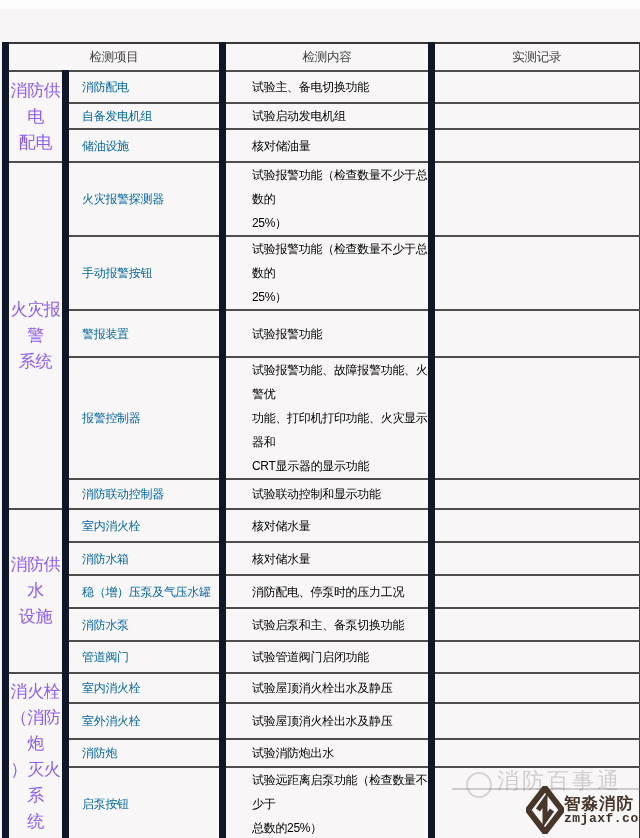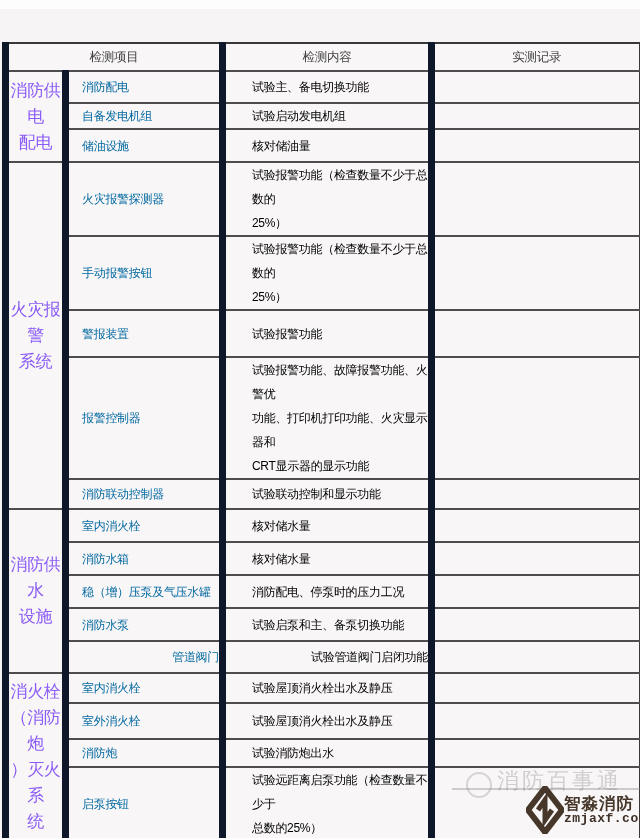--- a/index.html
+++ b/index.html
@@ -179,21 +179,21 @@
   <tr style="height:33px;">
     <td class="item">稳（增）压泵及气压水罐</td>
     <td class="content">消防配电、停泵时的压力工况</td>
     <td class="record"></td>
   </tr>
   <tr style="height:33px;">
     <td class="item">消防水泵</td>
     <td class="content">试验启泵和主、备泵切换功能</td>
     <td class="record"></td>
   </tr>
-  <tr style="height:32px;text-align:right;">
+  <tr style="height:32px;">
     <td class="item">管道阀门</td>
     <td class="content">试验管道阀门启闭功能</td>
     <td class="record"></td>
   </tr>
 
   <tr style="height:30px;">
     <td class="cat" rowspan="4">消火栓
 （消防炮
 ）灭火系
 统</td>

